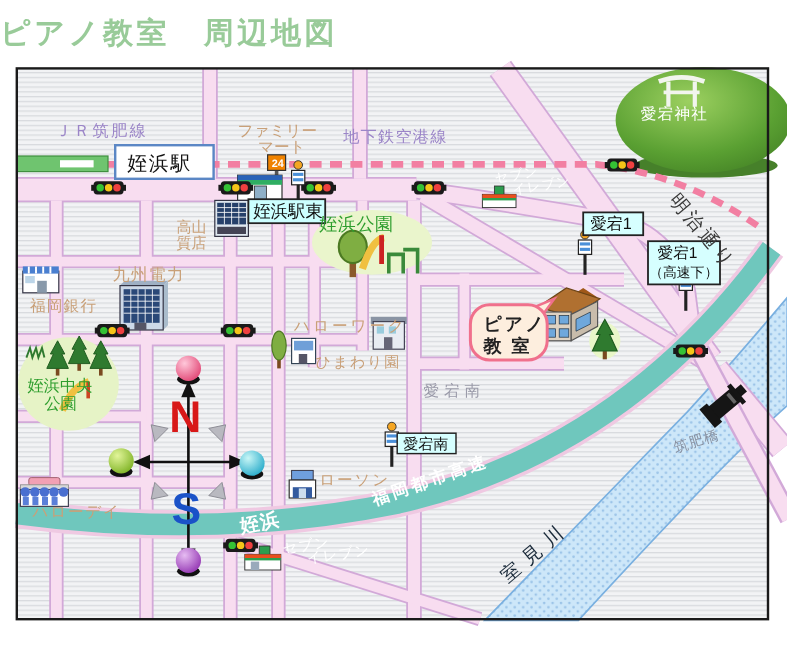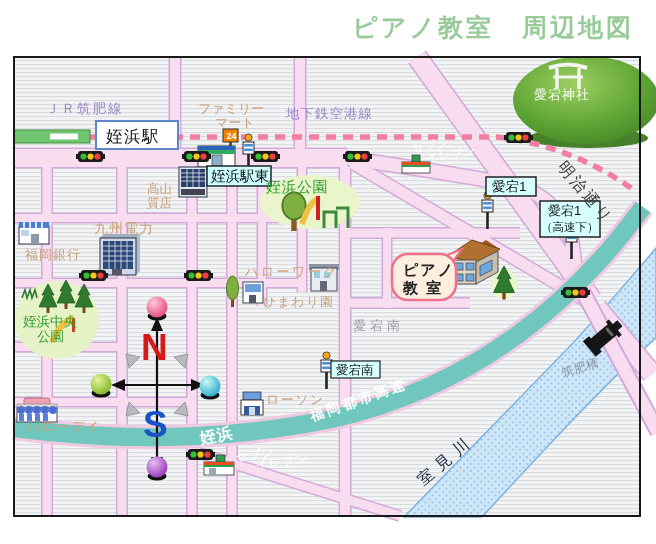--- a/index.html
+++ b/index.html
@@ -1,18 +1,18 @@
 <!DOCTYPE html>
 <html><head>
 <meta charset="utf-8">
 <style>
   html,body{margin:0;padding:0;background:#ffffff;}
   .page{position:relative;width:656px;height:544px;background:#fff;overflow:hidden;
         font-family:"Liberation Sans","DejaVu Sans",sans-serif;}
-  .title{position:absolute;top:11px;left:0;width:634px;text-align:right;
+  .title{position:absolute;top:11px;left:0;width:634px;
          font-size:25px;font-weight:bold;letter-spacing:3px;color:#99cb99;}
   svg{position:absolute;left:0;top:0;}
   svg text{font-family:"Liberation Sans","DejaVu Sans",sans-serif;}
 </style>
 </head>
 <body>
 
 <div class="page">
   <div class="title">ピアノ教室　周辺地図</div>
 

